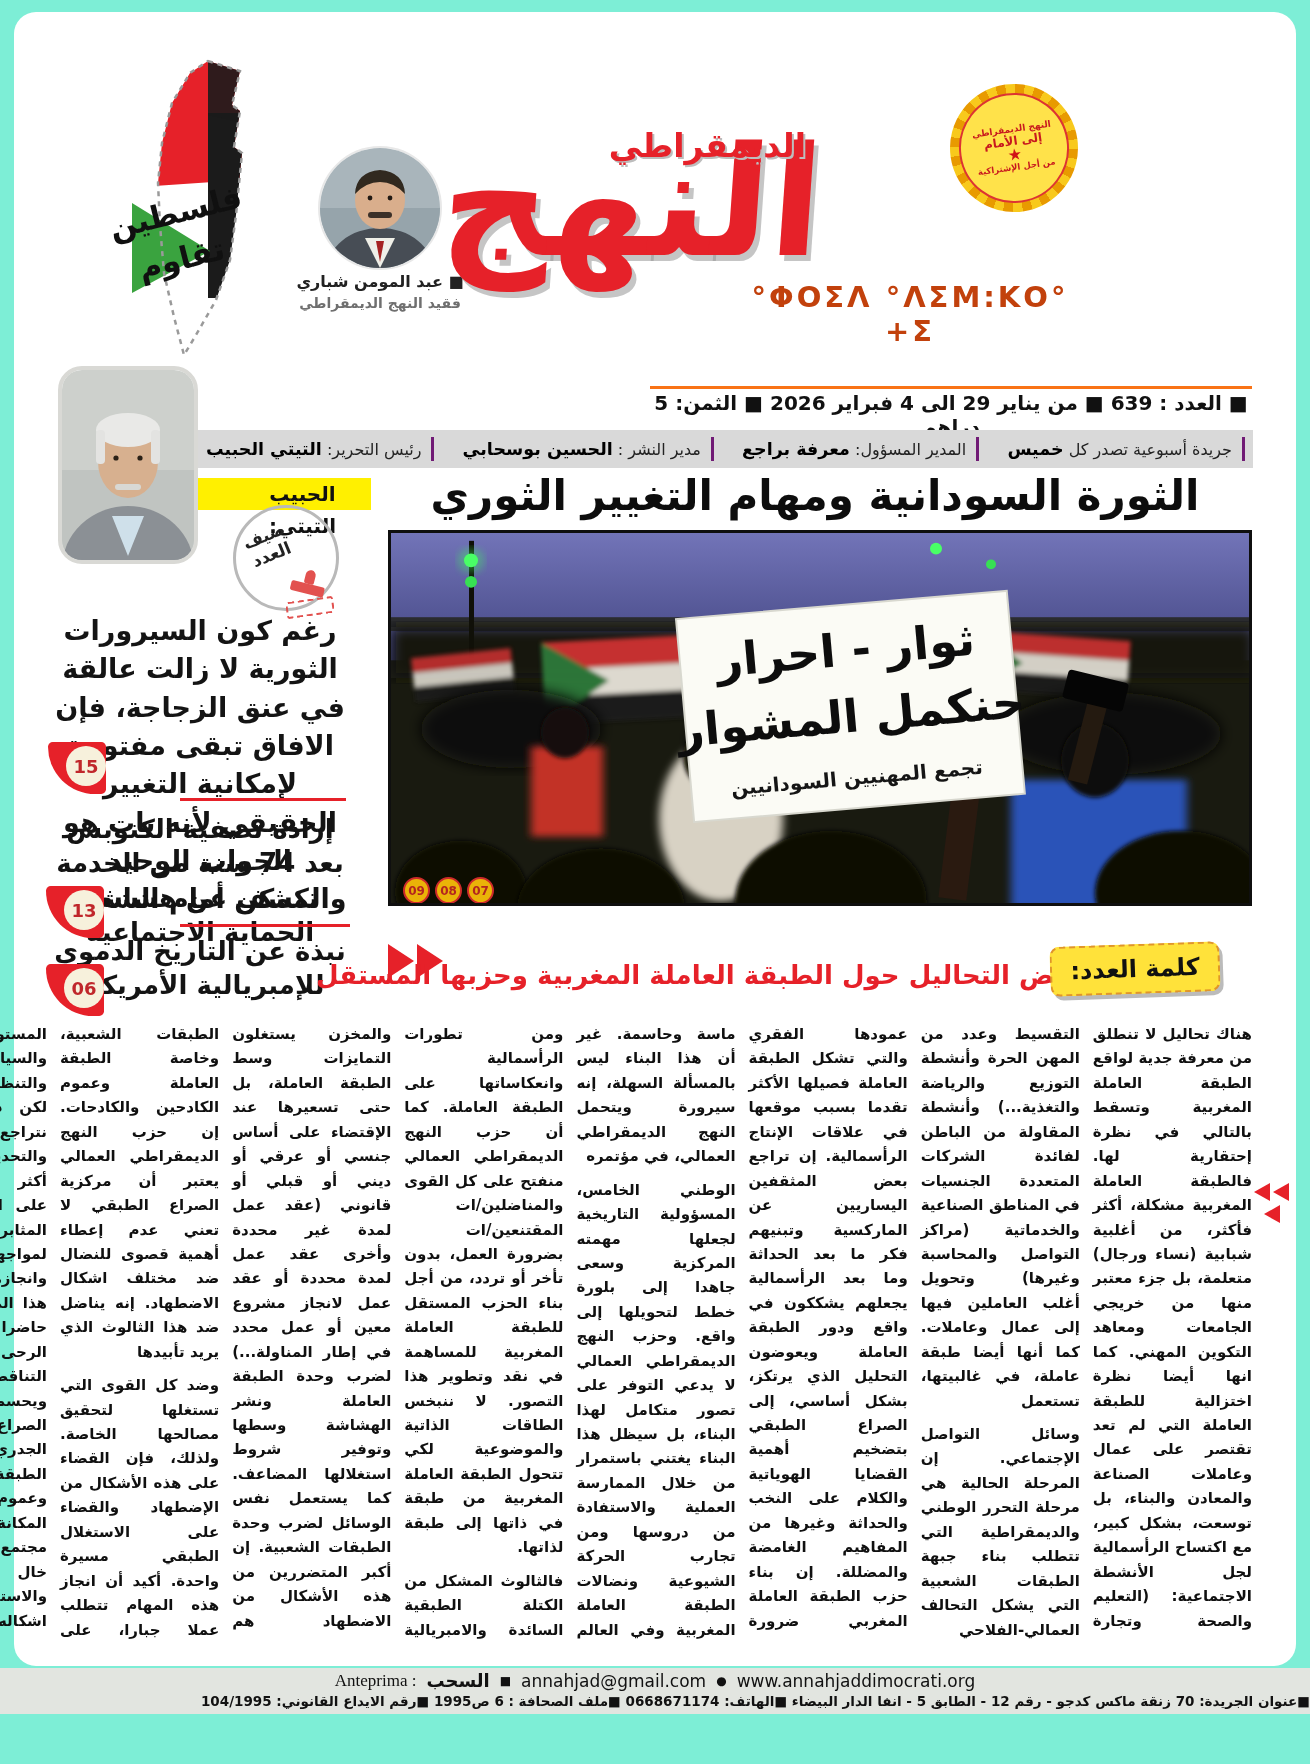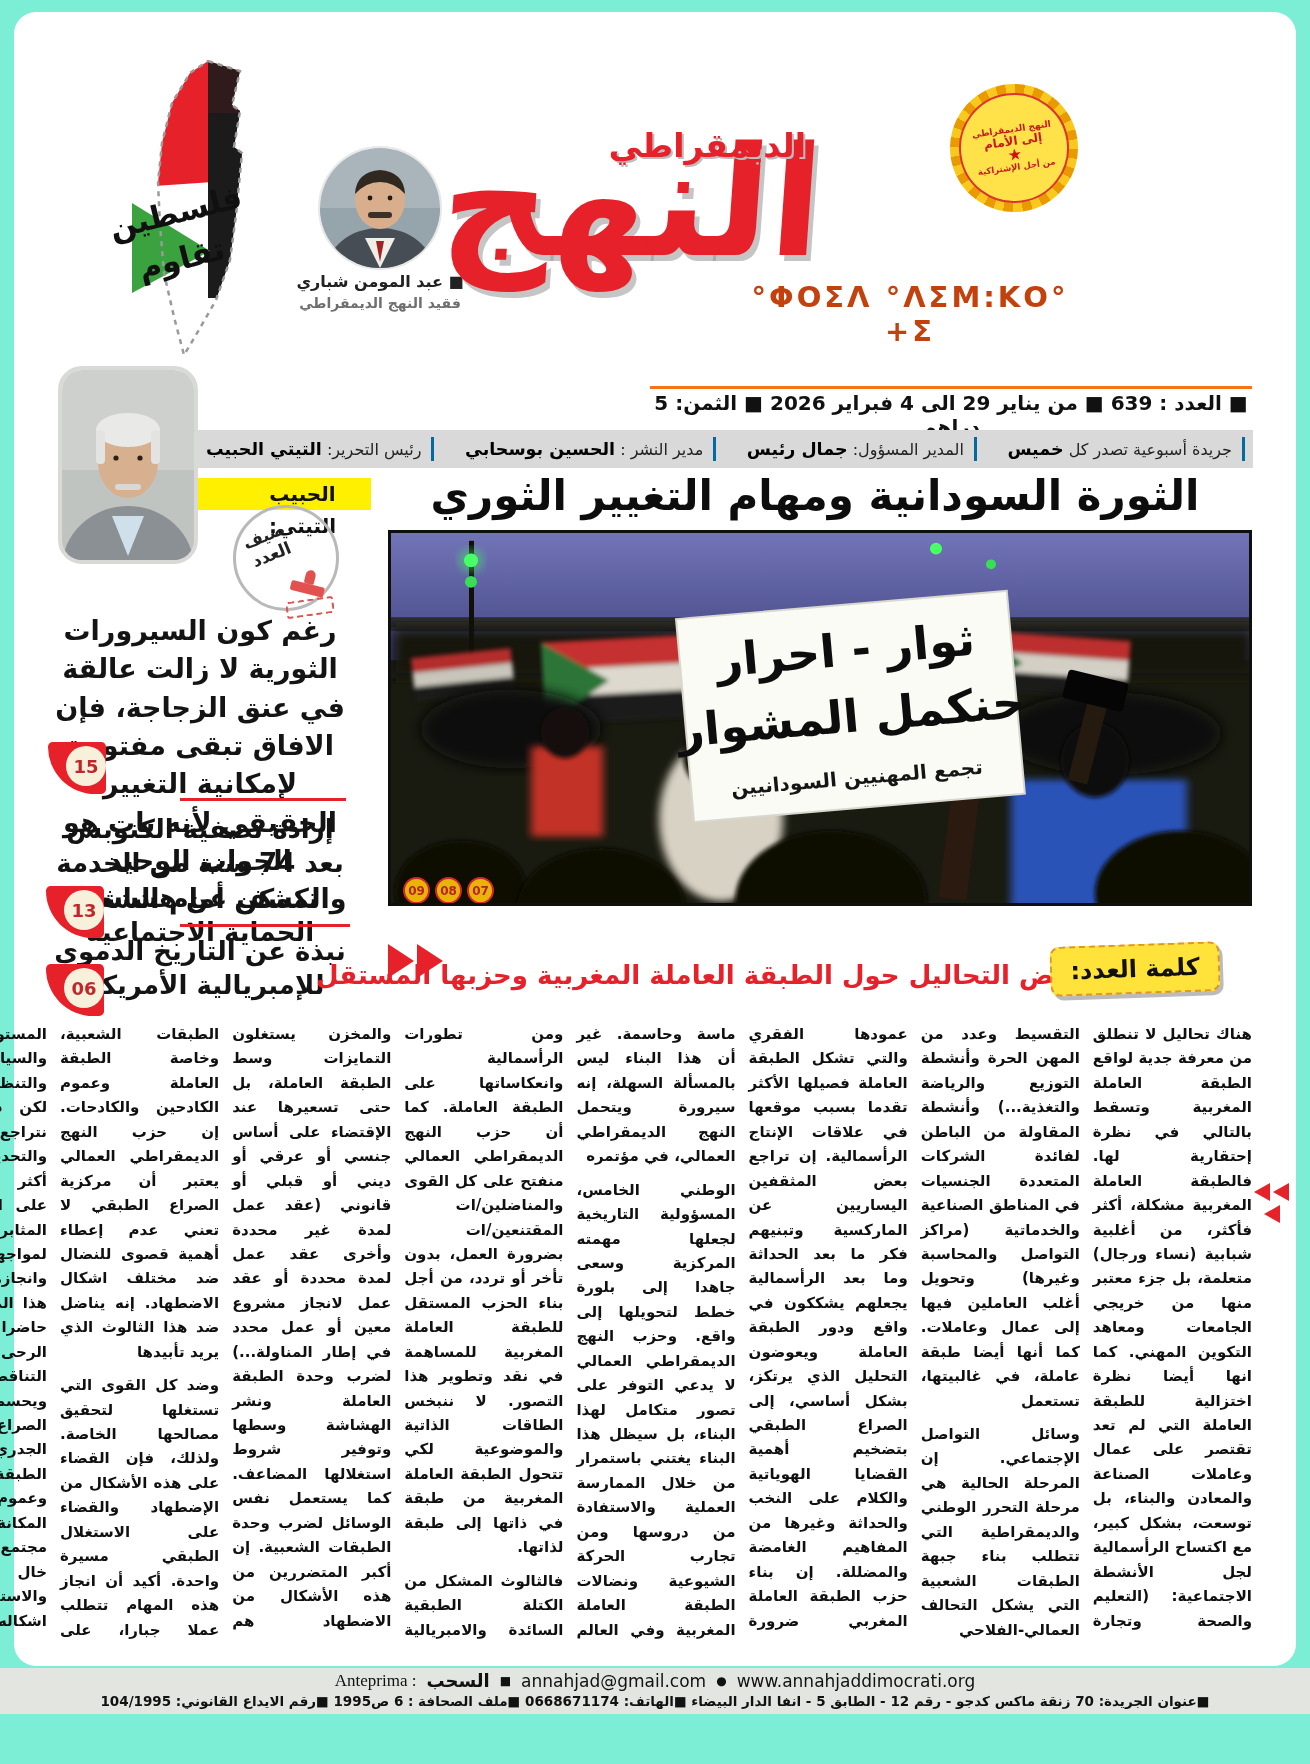--- a/index.html
+++ b/index.html
@@ -11,21 +11,21 @@
   
   .brand-title{left:462px;top:52px;width:340px;height:300px;display:flex;align-items:center;justify-content:center;
     color:#e62129;font-weight:bold;font-size:152px;text-shadow:5px 6px 0 rgba(150,150,150,.55);transform:skewX(-4deg);}
   .brand-tag{left:636px;top:126px;width:170px;text-align:center;color:#e62129;font-weight:bold;font-size:33px;
     text-shadow:2px 2px 0 #bdbdbd;direction:rtl;}
   .tifinagh{left:735px;top:280px;width:350px;text-align:center;font-size:29px;font-weight:bold;color:#c2410c;letter-spacing:3px;}
   .issue-bar{left:650px;top:386px;width:602px;border-top:3px solid #f97316;border-bottom:3px solid #1a1a1a;
     padding:2px 0;text-align:center;font-size:20px;font-weight:bold;color:#111;direction:rtl;}
   .staff-bar{left:196px;top:430px;width:1057px;height:38px;background:#d9d9d9;display:flex;flex-direction:row;
     align-items:center;justify-content:space-between;direction:rtl;padding:0 8px;box-sizing:border-box;}
-  .staff-item{font-size:16px;color:#222;border-right:3px solid #0369a1;padding:2px 10px 2px 2px;white-space:nowrap;}
+  .staff-item{font-size:16px;color:#222;border-right:3px solid #701a75;padding:2px 10px 2px 2px;white-space:nowrap;}
   .staff-item b{font-size:17.5px;color:#000;}
 
   
   .palestine{left:58px;top:55px;}
 
   
   .shabari-photo{left:318px;top:146px;width:120px;height:120px;border-radius:50%;overflow:hidden;border:2px solid #e8e8e8;}
   .shabari-name{left:282px;top:272px;width:196px;text-align:center;font-size:16px;font-weight:bold;color:#222;direction:rtl;}
   .shabari-cap{left:282px;top:295px;width:196px;text-align:center;font-size:14px;font-weight:bold;color:#6f6f6f;direction:rtl;}
 
@@ -87,21 +87,21 @@
   .tri-l{width:0;height:0;border-top:9px solid transparent;border-bottom:9px solid transparent;border-right:16px solid #e62129;display:inline-block;}
   .right-arrows .row{display:flex;gap:3px;margin-bottom:4px;justify-content:flex-start;}
 
   
   .footer-strip{left:0;top:1668px;width:1310px;height:46px;background:#e2e5e0;}
   .footer-l1{left:0;top:1670px;width:1310px;display:flex;align-items:center;justify-content:center;gap:10px;color:#111;}
   .footer-l1 .serif{font-family:"Liberation Serif","DejaVu Serif",serif;font-size:17px;}
   .footer-l1 .ar{font-size:18px;font-weight:bold;direction:rtl;}
   .footer-l1 .lat{font-size:17px;}
   .footer-l1 .blt{font-size:12px;}
-  .footer-l2{left:0;top:1693px;width:1310px;text-align:center;font-size:13.5px;font-weight:bold;color:#111;direction:rtl;}
+  .footer-l2{left:0;top:1693px;width:1310px;text-align:right;font-size:13.5px;font-weight:bold;color:#111;direction:rtl;}
 </style>
 </head>
 <body>
 
 <div id="page">
   <div class="abs paper"></div>
 
   <svg class="abs palestine" width="260" height="310" viewBox="0 0 260 310">
     <defs>
       <clipPath id="mapclip">
@@ -147,21 +147,21 @@
       <span class="estar">★</span>
       <span class="e3">من أجل الإشتراكية</span>
     </div>
   </div>
 
   <div class="abs tifinagh">°ΦΟΣΛ °ΛΣM:ΚΟ°+Σ</div>
   <div class="abs issue-bar">■ العدد : 639   ■  من يناير 29 الى 4 فبراير 2026   ■  الثمن: 5 دراهم</div>
 
   <div class="abs staff-bar">
     <span class="staff-item"><span>جريدة أسبوعية تصدر كل </span><b>خميس</b></span>
-    <span class="staff-item"><span>المدير المسؤول: </span><b>جمال رئيس</b></span>
+    <span class="staff-item"><span>المدير المسؤول: </span><b>معرفة براجع</b></span>
     <span class="staff-item"><span>مدير النشر : </span><b>الحسين بوسحابي</b></span>
     <span class="staff-item"><span>رئيس التحرير: </span><b>التيتي الحبيب</b></span>
   </div>
 
   <div class="abs titi-photo">
     <svg width="132" height="190" viewBox="0 0 132 190">
       <rect width="132" height="190" fill="#cdd0cc"></rect>
       <rect y="100" width="132" height="90" fill="#c0c4c1"></rect>
       <ellipse cx="66" cy="198" rx="66" ry="62" fill="#8b9095"></ellipse>
       <polygon points="50,146 82,146 66,186" fill="#cfe0ea"></polygon>

